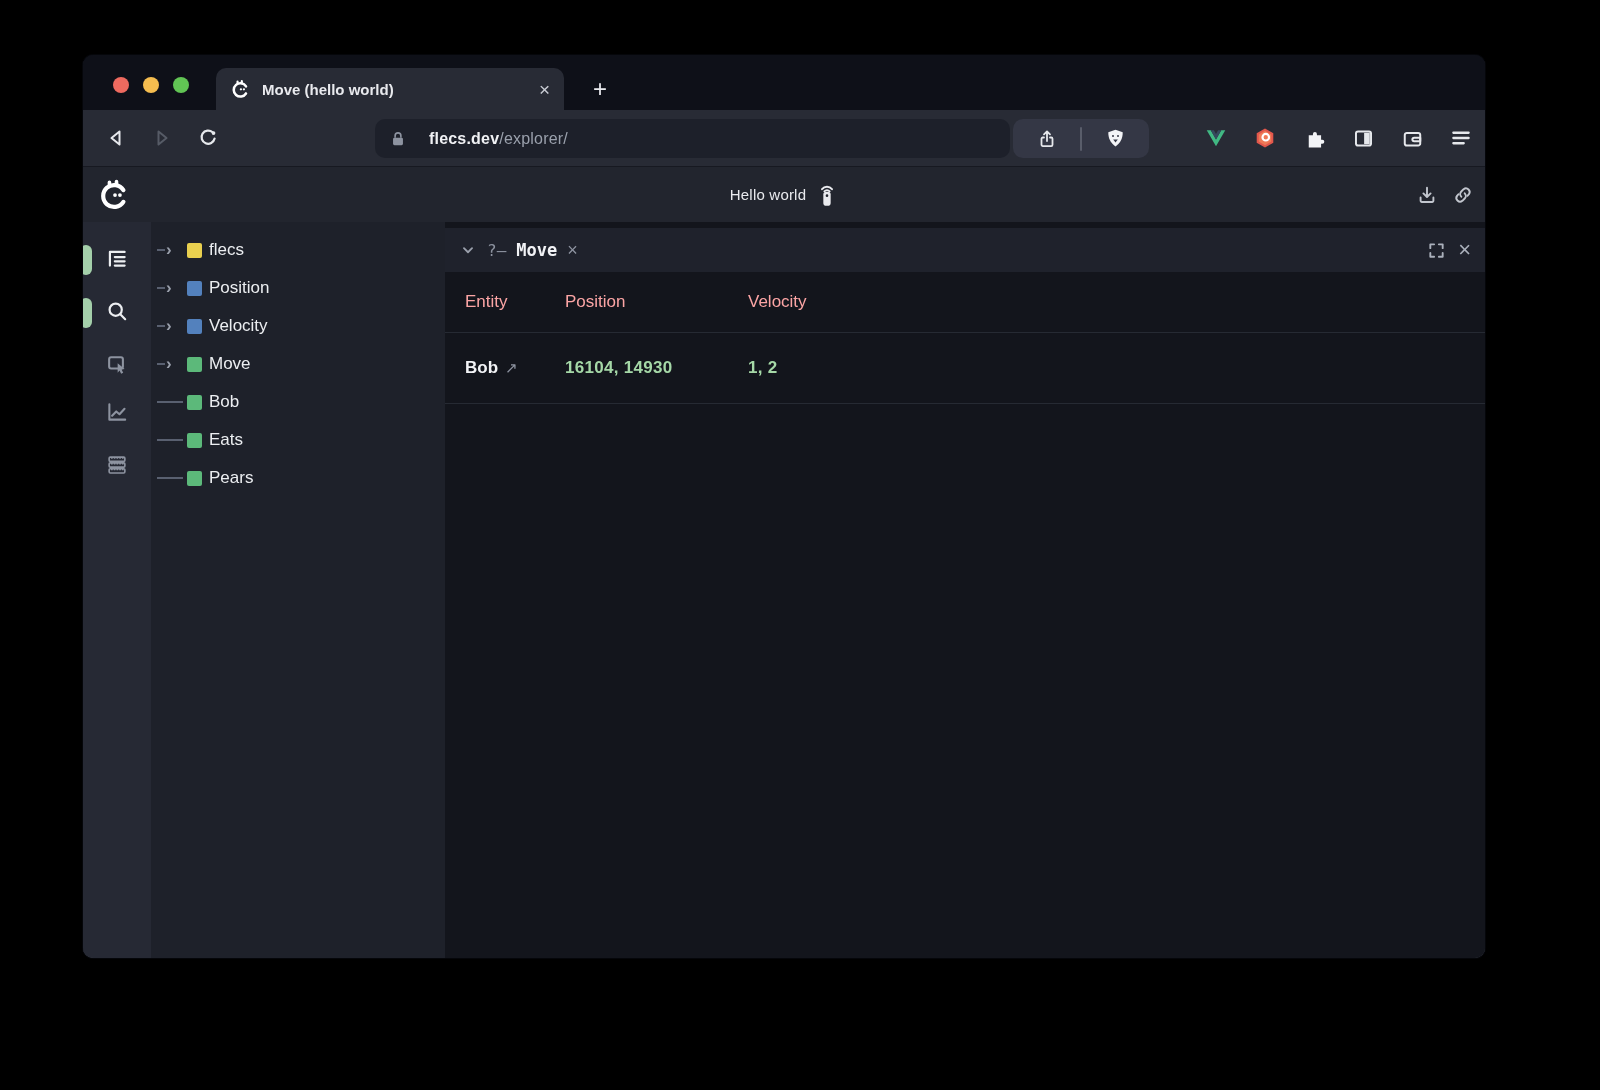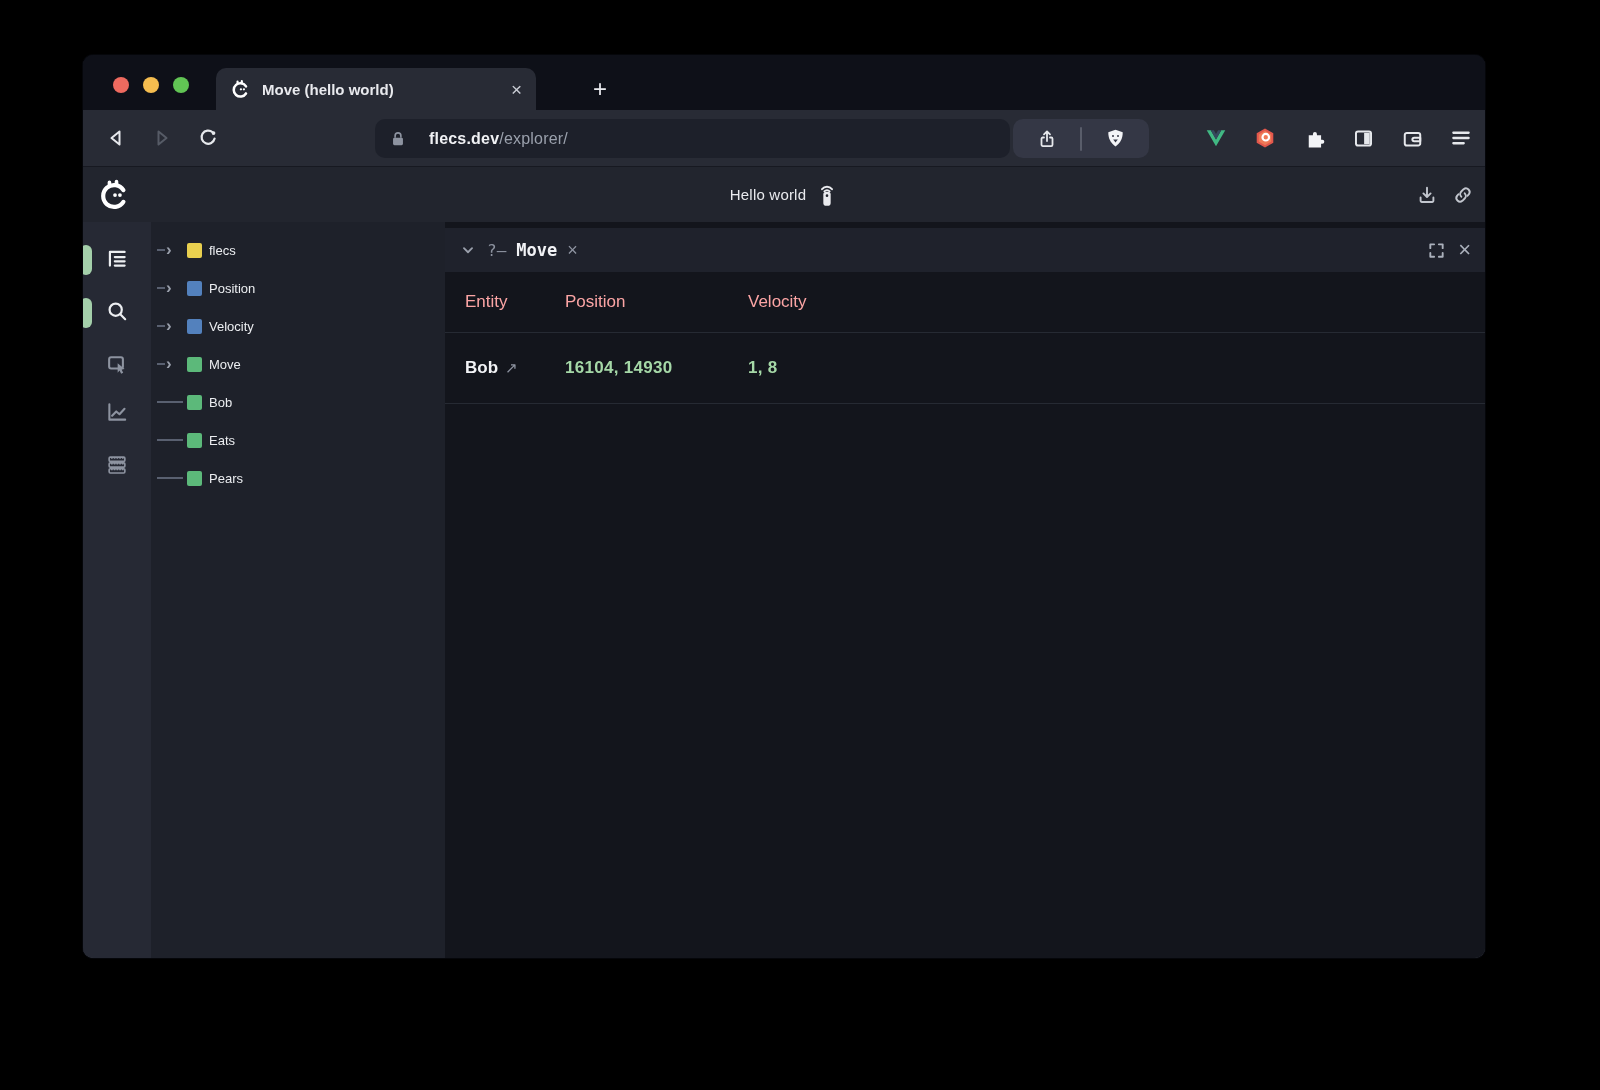--- a/index.html
+++ b/index.html
@@ -10,21 +10,21 @@
     border-radius:10px; overflow:hidden; background:#13151c;
     box-shadow: inset 0 -1px 0 #3f434c, 0 0 0 1px #05060a;
     display:flex; flex-direction:column;
   }
 
   
   .tabbar { position:relative; height:55px; background:#0e1018; flex:0 0 auto; }
   .traffic { position:absolute; top:22px; width:16px; height:16px; border-radius:50%; }
   .t-close { left:30px; } .t-min { left:60px; } .t-zoom { left:90px; }
   .tab {
-    position:absolute; left:133px; bottom:0; width:320px; height:42px;
+    position:absolute; left:133px; bottom:0; width:348px; height:42px;
     background:#282b35; border-radius:10px 10px 0 0;
     display:flex; align-items:center; padding:0 14px; gap:12px; color:#e9eaee;
   }
   .tab-title { font-size:15px; font-weight:600; flex:1; white-space:nowrap; overflow:hidden; }
   .tab-close { color:#c9ccd4; font-size:19px; line-height:1; cursor:default; }
   .newtab { position:absolute; left:502px; bottom:6px; width:30px; height:30px; display:flex; align-items:center; justify-content:center; color:#e9eaee; font-size:24px; font-weight:300; }
 
   
   .toolbar {
     height:57px; background:#282b35; flex:0 0 auto; display:flex; align-items:center;
@@ -68,21 +68,21 @@
   .strip-ic.active { color:#eceef1; }
   .pill { position:absolute; left:-3px; width:12px; height:30px; border-radius:6px; }
 
   .treepanel { width:294px; background:#1e212a; flex:0 0 auto; padding-top:9px; }
   .tree-row { height:38px; display:flex; align-items:center; padding-left:6px; cursor:default; }
   .connector { width:26px; display:flex; align-items:center; flex:0 0 auto; }
   .connector .line { height:0; border-top:2px solid #596070; flex:1; }
   .connector.expandable .line { flex:0 0 8px; }
   .connector .chev { color:#9aa0ac; font-size:17px; line-height:0; margin-left:1px; font-weight:600; }
   .square { width:15px; height:15px; border-radius:2px; margin-left:4px; flex:0 0 auto; }
-  .tree-label { color:#eceef1; font-size:13px; margin-left:7px; white-space:nowrap; }
+  .tree-label { color:#eceef1; font-size:17px; margin-left:7px; white-space:nowrap; }
 
   .mainpanel { flex:1; background:#13151c; display:flex; flex-direction:column; padding-top:6px; min-width:0; }
   .qheader {
     height:44px; background:#1f222c; display:flex; align-items:center; padding:0 14px; gap:10px; flex:0 0 auto;
   }
   .q-chevron { color:#9aa0ac; }
   .q-prefix { color:#8d93a0; font-family:"DejaVu Sans Mono", monospace; font-size:16px; }
   .q-name { color:#f2f3f6; font-family:"DejaVu Sans Mono", monospace; font-size:17px; font-weight:bold; }
   .q-close { color:#8d93a0; font-size:18px; line-height:1; }
   .q-right { margin-left:auto; display:flex; align-items:center; gap:12px; color:#aab0bb; }
@@ -370,19 +370,19 @@
         <span class="th">Position</span>
         <span class="th">Velocity</span>
       </div>
 
       <div class="grid trow">
         <span class="cell-entity">
           <span>Bob</span>
           <span class="ext-link">↗</span>
         </span>
         <span class="cell-val" style="color: rgb(165, 216, 167);">16104, 14930</span>
-        <span class="cell-val" style="color: rgb(165, 216, 167);">1, 8</span>
+        <span class="cell-val" style="color: rgb(165, 216, 167);">1, 2</span>
       </div>
 
       <div class="fill"></div>
     </div>
   </div>
 </div>
 
 </body></html>

